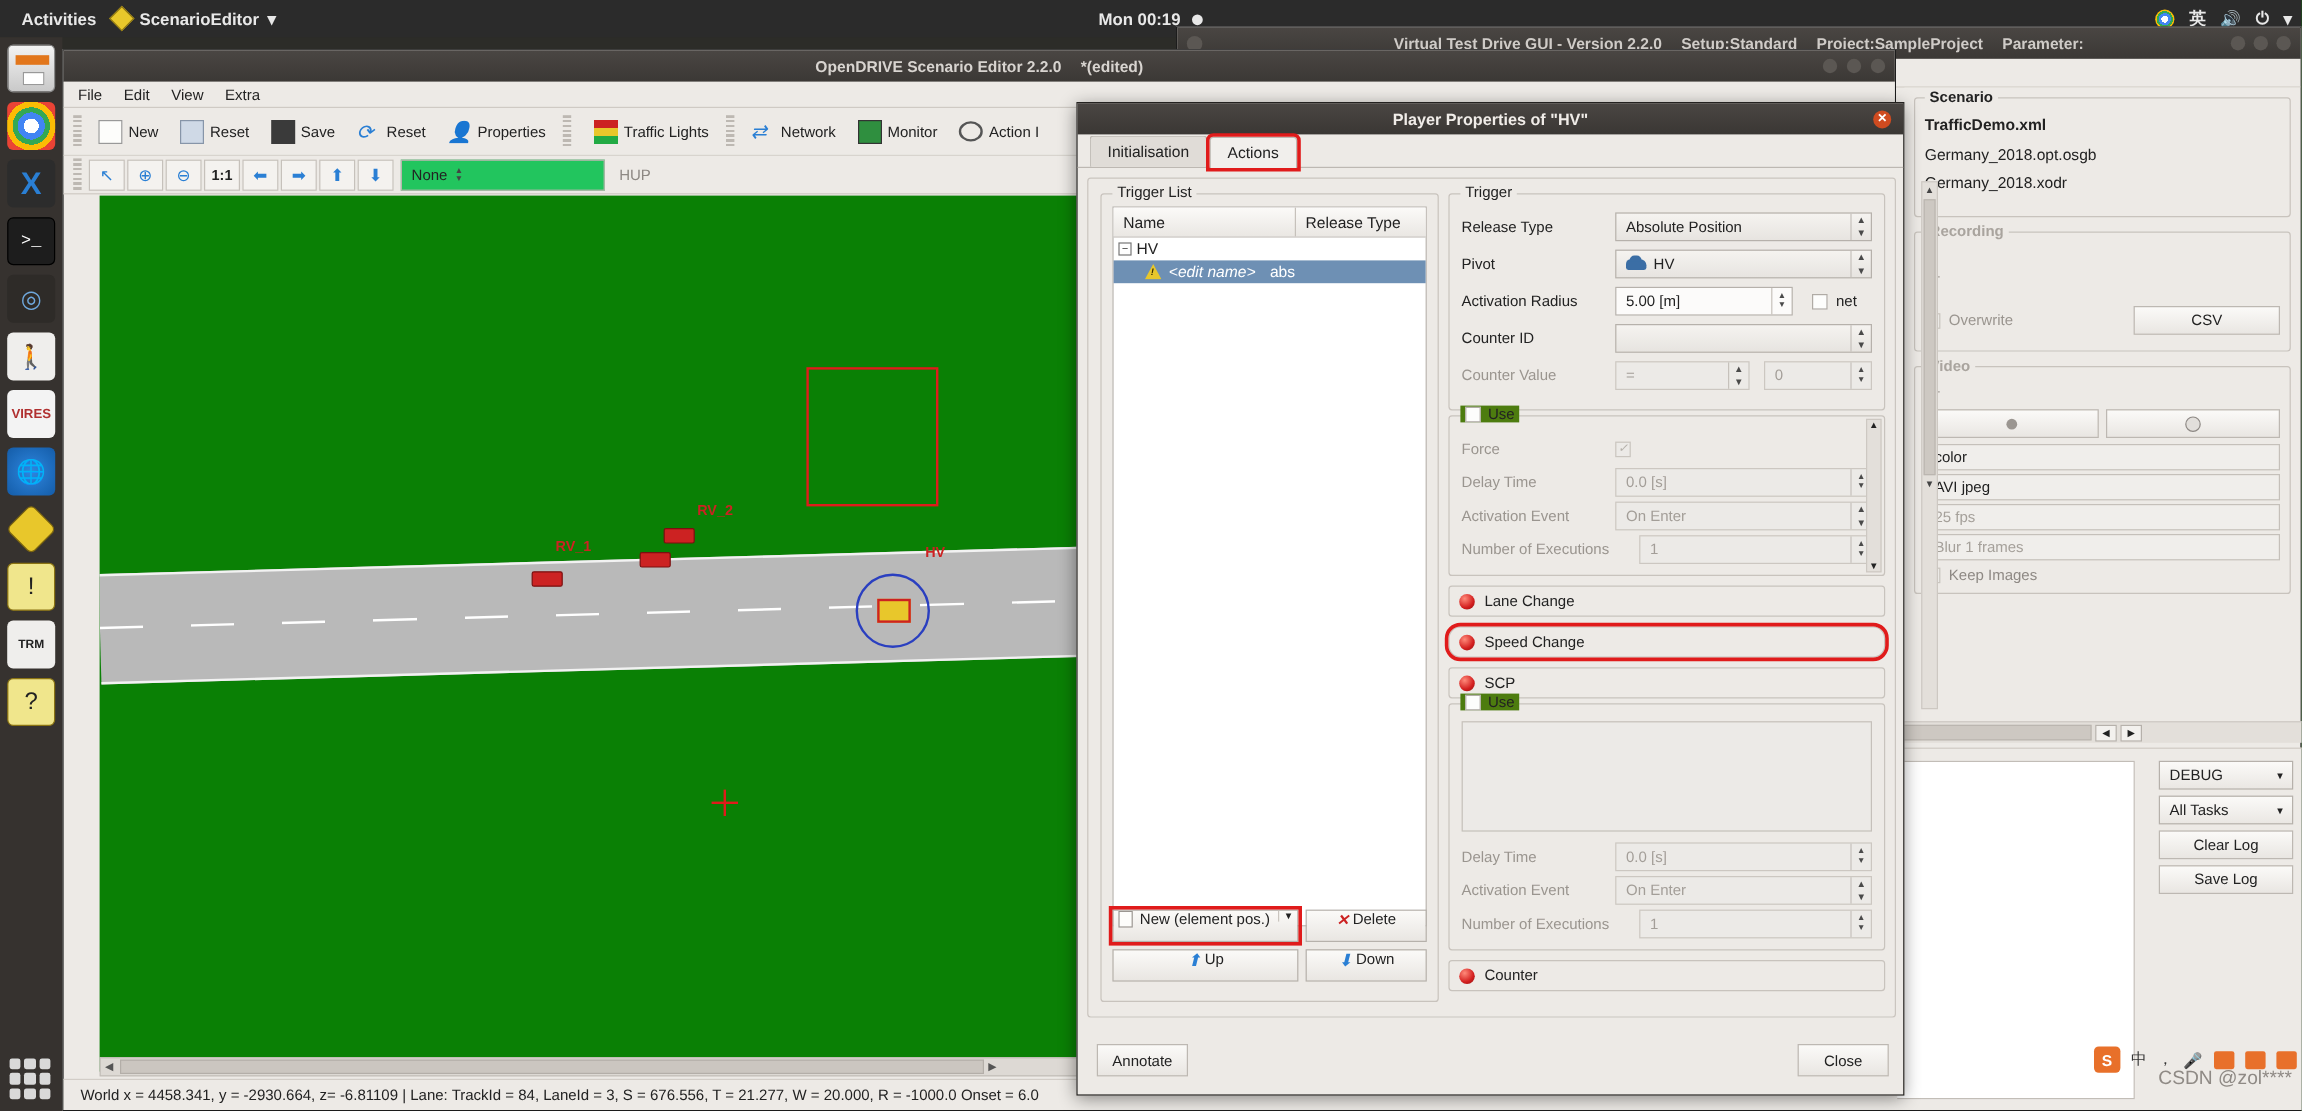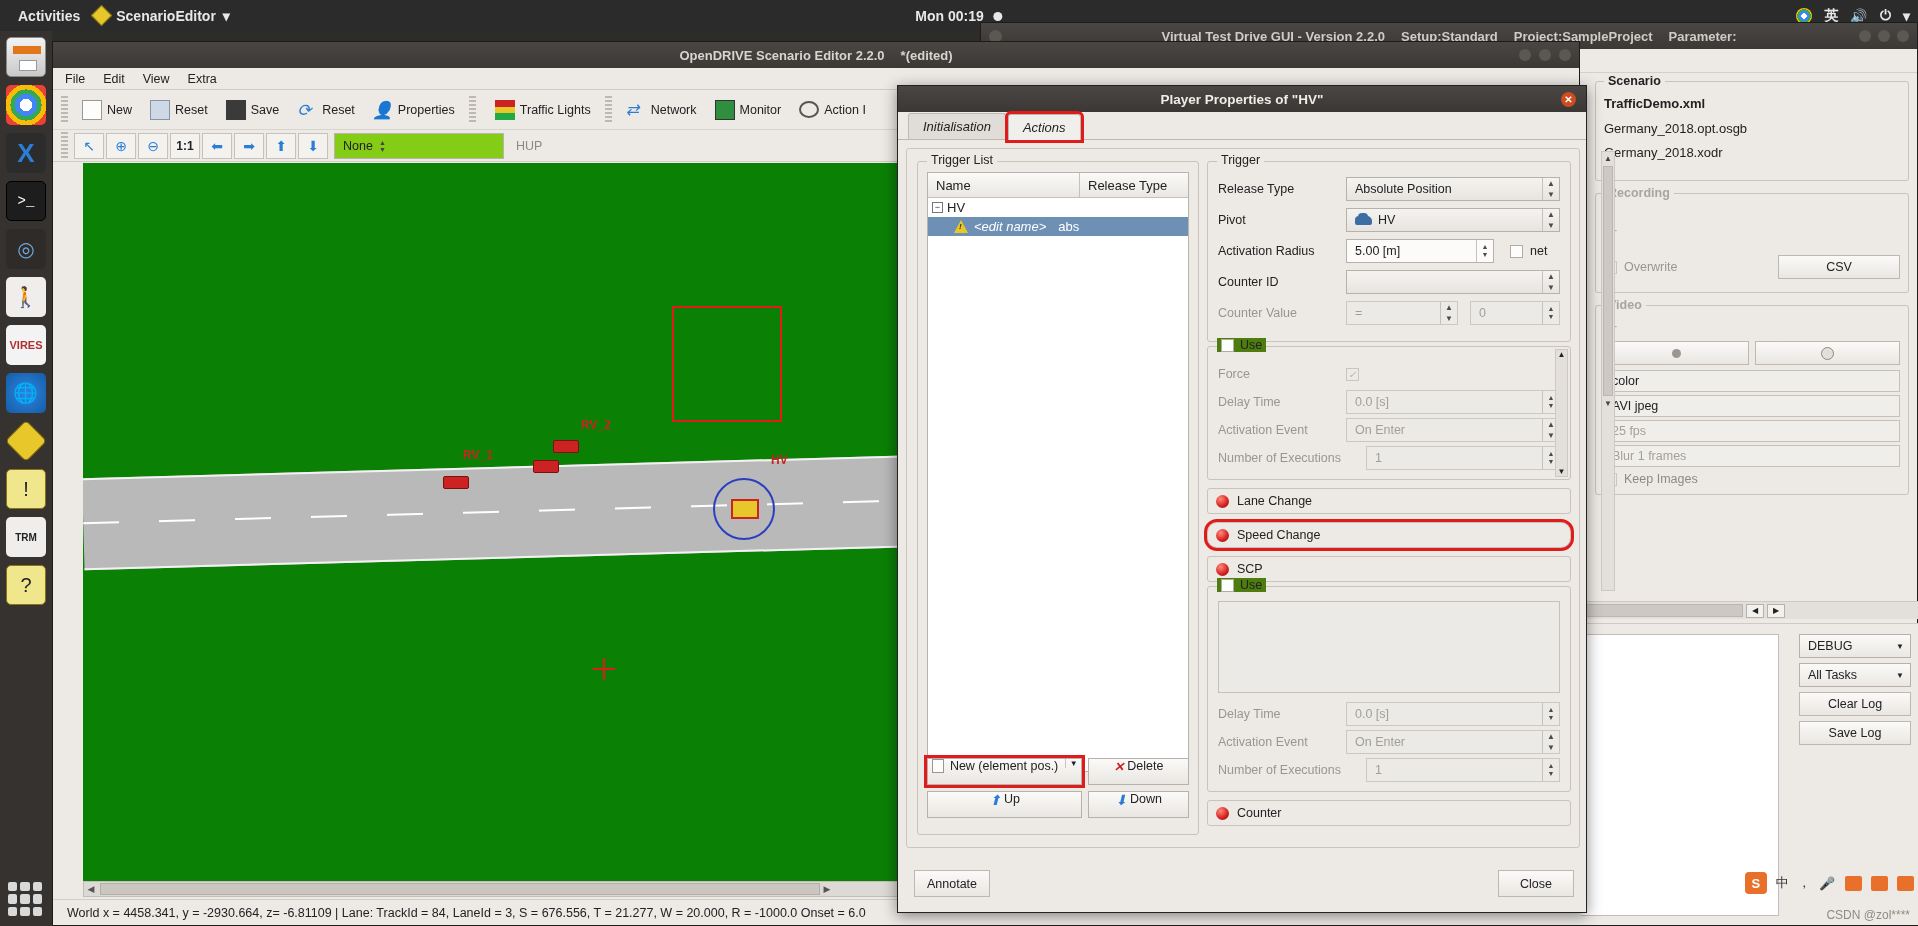--- a/index.html
+++ b/index.html
@@ -71,21 +71,21 @@
   .tbtn{display:flex;align-items:center;gap:5px;padding:4px 8px;font-size:12.5px;border-radius:3px;}
   .tbi{width:20px;height:20px;display:inline-block;position:relative;flex:0 0 20px;}
   .grip{width:7px;height:28px;background:
     repeating-linear-gradient(to bottom,#bdb8b2 0 2px,transparent 2px 4px);margin:0 4px;}
   #se-toolbar2{
     height:32px;background:#edeae6;display:flex;align-items:center;gap:2px;
     padding-left:4px;border-bottom:1px solid #cfcac4;
   }
   .sqbtn{width:30px;height:26px;border:1px solid #c6c1bb;background:#f4f2ef;
      display:flex;align-items:center;justify-content:center;font-size:14px;color:#2a7fd4;}
-  .combo{height:26px;border:1px solid #b9b4ae;background:#84cc16;display:flex;
+  .combo{height:26px;border:1px solid #b9b4ae;background:#22c55e;display:flex;
      align-items:center;padding:0 4px 0 8px;font-size:12.5px;}
   .spin-ar{display:flex;flex-direction:column;font-size:7px;line-height:7px;color:#444;margin-left:6px;}
   
   #canvas{
     position:absolute;left:30px;top:121px;width:1458px;height:730px;
     background:#0a8005;overflow:hidden;
   }
   #road{
     position:absolute;left:0;top:295px;width:1458px;height:92px;
     background:#b9b9b9;
@@ -158,21 +158,21 @@
   
   #dlg{
     position:absolute;left:897px;top:85px;width:690px;height:828px;
     background:#edeae6;border:1px solid #242220;box-shadow:0 3px 14px rgba(0,0,0,.45);
   }
   #dlg-title{height:26px;background:linear-gradient(#4a4643,#3a3734);color:#f0ece8;
     display:flex;align-items:center;justify-content:center;font-size:13.5px;font-weight:bold;position:relative;}
   #dlg-close{position:absolute;right:10px;width:15px;height:15px;border-radius:50%;
     background:#cf4b20;color:#fff;font-size:10px;display:flex;align-items:center;justify-content:center;}
   #dlg-tabs{display:flex;align-items:flex-end;height:28px;padding:6px 0 0 10px;gap:2px;
-    border-bottom:1px solid #bdb8b2;font-style:italic;}
+    border-bottom:1px solid #bdb8b2;}
   .tab{height:26px;padding:0 14px;display:flex;align-items:center;font-size:13px;
     border:1px solid #bdb8b2;border-bottom:none;border-radius:3px 3px 0 0;background:#e0dcd7;}
   .tab.active{background:#f1efec;position:relative;top:1px;}
   .tab.hl{outline:3px solid #e01b1b; outline-offset:0px;}
   #dlg-body{position:absolute;left:8px;top:62px;width:674px;height:700px;
     border:1px solid #cac5bf;border-radius:3px;background:#edeae6;}
   
   #trig-box{position:absolute;left:10px;top:12px;width:282px;height:674px;
     border:1px solid #c8c3bd;border-radius:3px;}
   #trig-box > .lg{position:absolute;top:-9px;left:9px;background:#edeae6;padding:0 4px;font-size:12.5px;}
@@ -228,21 +228,21 @@
   #btn-annotate{position:absolute;left:16px;top:10px;width:76px;height:27px;justify-content:center;}
   #btn-close{position:absolute;right:14px;top:10px;width:76px;height:27px;}
   .autonom-scroll{position:absolute;right:2px;top:2px;width:13px;height:128px;
     background:#e3dfda;border:1px solid #cdc8c2;display:flex;flex-direction:column;justify-content:space-between;align-items:center;font-size:8px;}
   
   #fcitx{position:absolute;right:4px;bottom:32px;display:flex;align-items:center;gap:9px;
     background:transparent;font-size:13px;color:#444;}
   .fq{width:22px;height:22px;background:#e8702a;color:#fff;border-radius:4px;
     display:flex;align-items:center;justify-content:center;font-weight:bold;font-size:13px;}
   .ftile{width:17px;height:15px;background:#e8702a;border-radius:2px;}
-  #watermark{position:absolute;right:8px;bottom:4px;font-size:12px;color:#8f8a85;}
+  #watermark{position:absolute;right:8px;bottom:18px;font-size:16px;color:#8f8a85;}
 </style>
 </head>
 <body>
 
 <div id="gnome-bar">
   <div class="act">Activities</div>
   <div class="appmenu">
     <span class="diamond-ico"></span>
     <span>ScenarioEditor</span>
     <span>▾</span>

